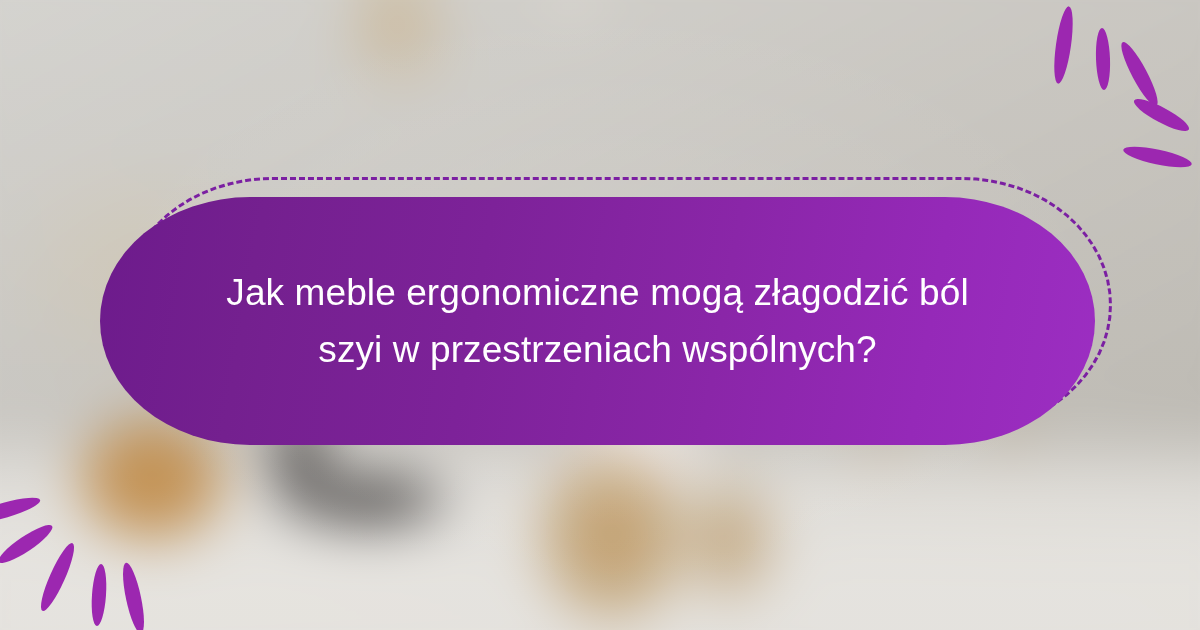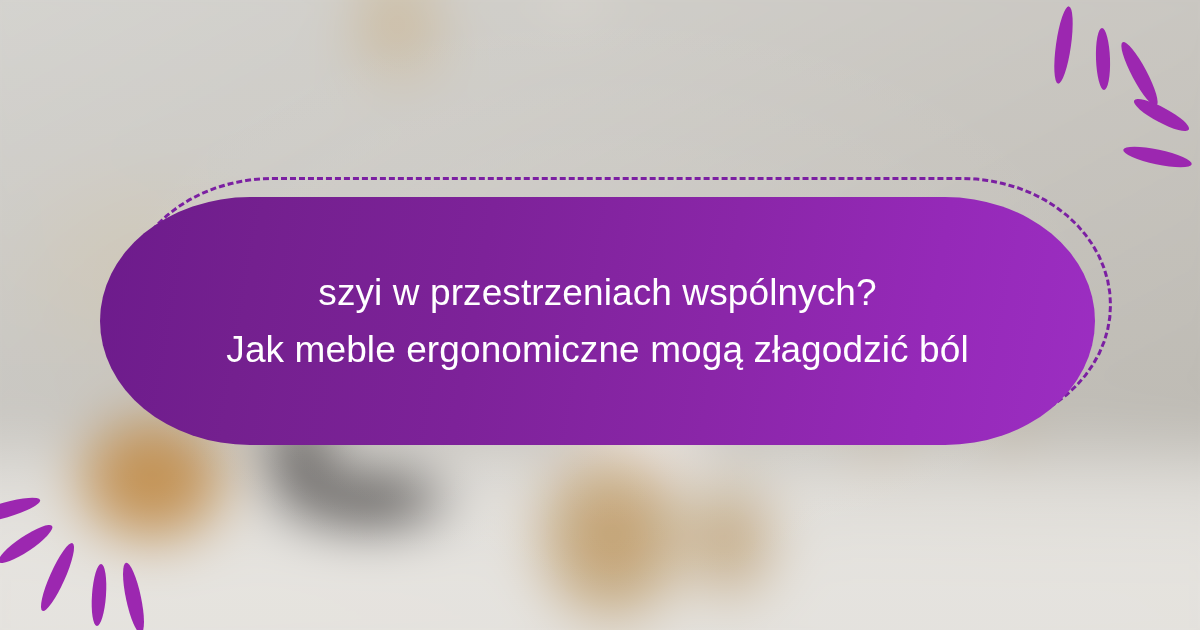--- a/index.html
+++ b/index.html
@@ -136,18 +136,18 @@
       <span style="left: 22px; top: 60px; width: 15px; height: 64px; transform: rotate(56deg);"></span>
       <span style="left: 54px; top: 88px; width: 15px; height: 74px; transform: rotate(24deg);"></span>
       <span style="left: 96px; top: 112px; width: 14px; height: 62px; transform: rotate(4deg);"></span>
       <span style="left: 130px; top: 110px; width: 15px; height: 72px; transform: rotate(-12deg);"></span>
     </div>
 
   <div class="callout-wrap">
     <div class="callout-dashed"></div>
     <div class="callout-shape"></div>
     <div class="callout-text">
+      <span class="line">Jak meble ergonomiczne mogą złagodzić ból</span>
       <span class="line">szyi w przestrzeniach wspólnych?</span>
-      <span class="line">Jak meble ergonomiczne mogą złagodzić ból</span>
     </div>
   </div>
 
 </div>
 
 </body></html>

